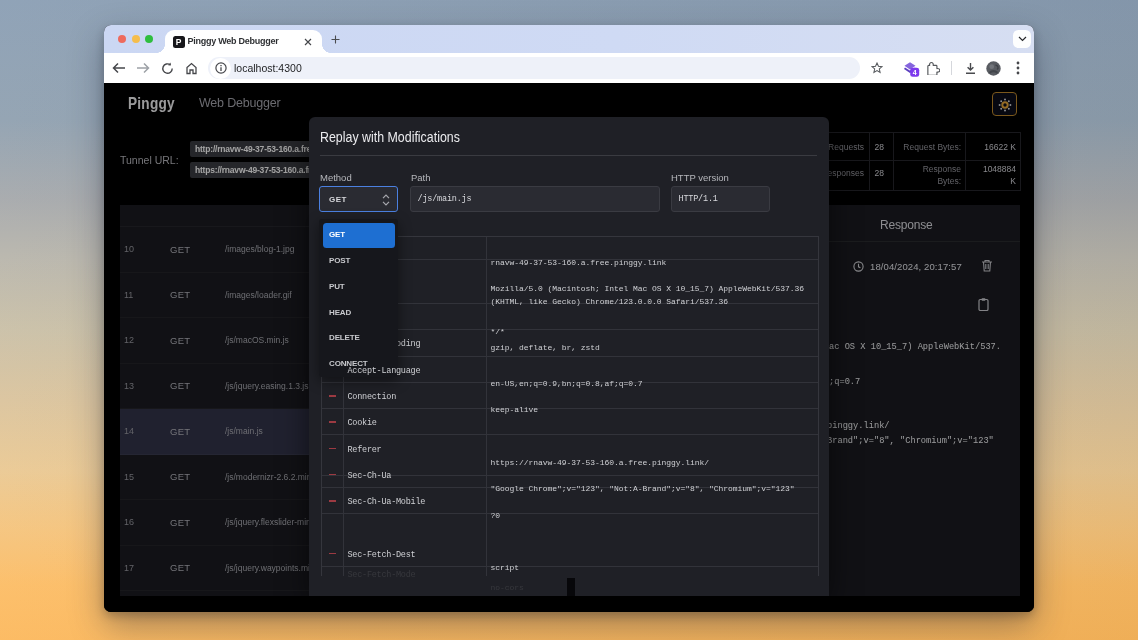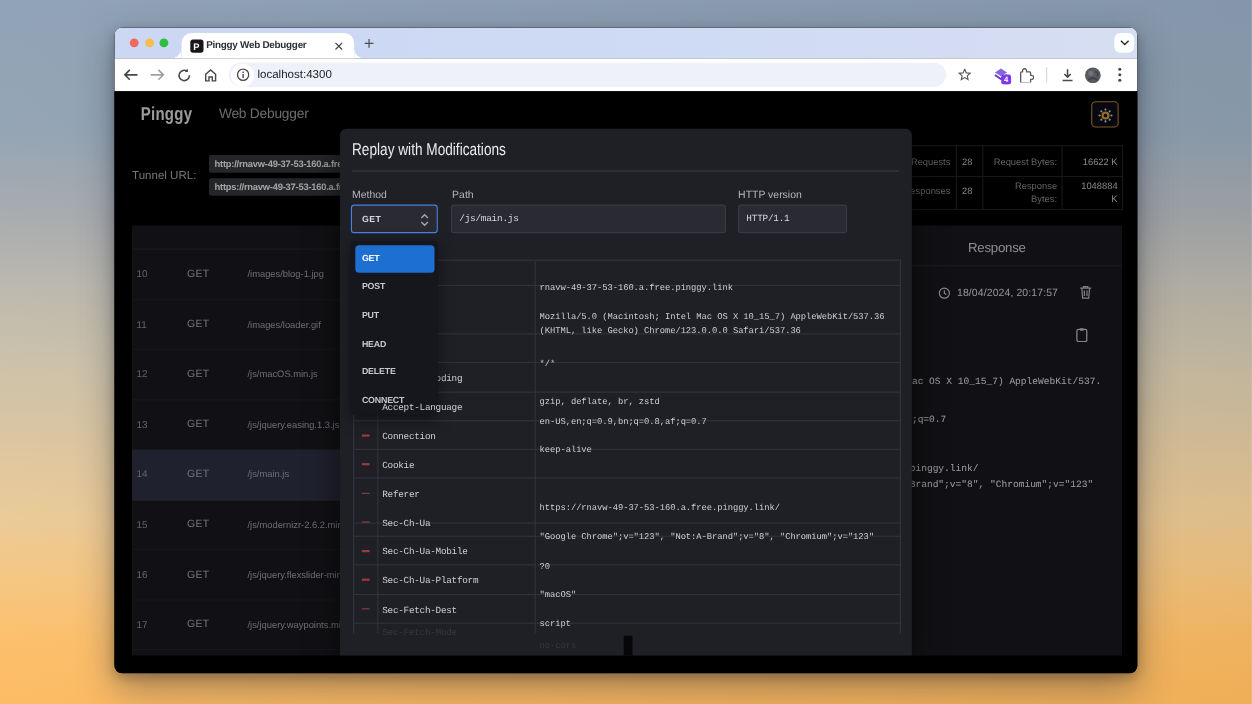--- a/index.html
+++ b/index.html
@@ -320,21 +320,21 @@
             <div class="tval" style="top:11px;">Mozilla/5.0 (Macintosh; Intel Mac OS X 10_15_7) AppleWebKit/537.36<br>(KHTML, like Gecko) Chrome/123.0.0.0 Safari/537.36</div>
           </div>
         <div class="trow" style="top:67px;height:26.3px;">
             <div class="tdash" style="top:12px;"></div>
             <div class="tname" style="top:9px;">Accept</div>
             <div class="tval" style="top:9.5px;">*/*</div>
           </div>
         <div class="trow" style="top:93.3px;height:26.3px;">
             <div class="tdash" style="top:12px;"></div>
             <div class="tname" style="top:9px;">Accept-Encoding</div>
-            <div class="tval" style="top:18px;">gzip, deflate, br, zstd</div>
+            <div class="tval" style="top:0;">gzip, deflate, br, zstd</div>
           </div>
         <div class="trow" style="top:119.6px;height:26.3px;">
             <div class="tdash" style="top:12px;"></div>
             <div class="tval" style="top:9.5px;">en-US,en;q=0.9,bn;q=0.8,af;q=0.7</div>
           </div>
         <div class="trow" style="top:145.9px;height:26.3px;">
             <div class="tdash" style="top:12px;"></div>
             <div class="tname" style="top:9px;">Connection</div>
             <div class="tval" style="top:9.5px;">keep-alive</div>
           </div>
@@ -350,25 +350,20 @@
           </div>
         <div class="trow" style="top:224.8px;height:26.3px;">
             <div class="tdash" style="top:12px;"></div>
             <div class="tname" style="top:9px;">Sec-Ch-Ua</div>
             <div class="tval" style="top:9.5px;">"Google Chrome";v="123", "Not:A-Brand";v="8", "Chromium";v="123"</div>
           </div>
         <div class="trow" style="top:251.1px;height:26.3px;">
             <div class="tdash" style="top:12px;"></div>
             <div class="tname" style="top:9px;">Sec-Ch-Ua-Mobile</div>
             <div class="tval" style="top:9.5px;">?0</div>
-          </div>
-        <div class="trow" style="top:277.4px;height:26.3px;">
-            <div class="tdash" style="top:12px;"></div>
-            <div class="tname" style="top:9px;">Sec-Ch-Ua-Platform</div>
-            <div class="tval" style="top:9.5px;">"macOS"</div>
           </div>
         <div class="trow" style="top:303.7px;height:26.3px;">
             <div class="tdash" style="top:12px;"></div>
             <div class="tname" style="top:9px;">Sec-Fetch-Dest</div>
             <div class="tval" style="top:9.5px;">script</div>
           </div>
         <div class="trow" style="top:330px;height:10px;border-bottom:none;">
             <div class="tname" style="top:3px;color:rgba(207,208,212,0.13);">Sec-Fetch-Mode</div>
             <div class="tval" style="top:3px;color:rgba(207,208,212,0.13);">no-cors</div>
           </div>

